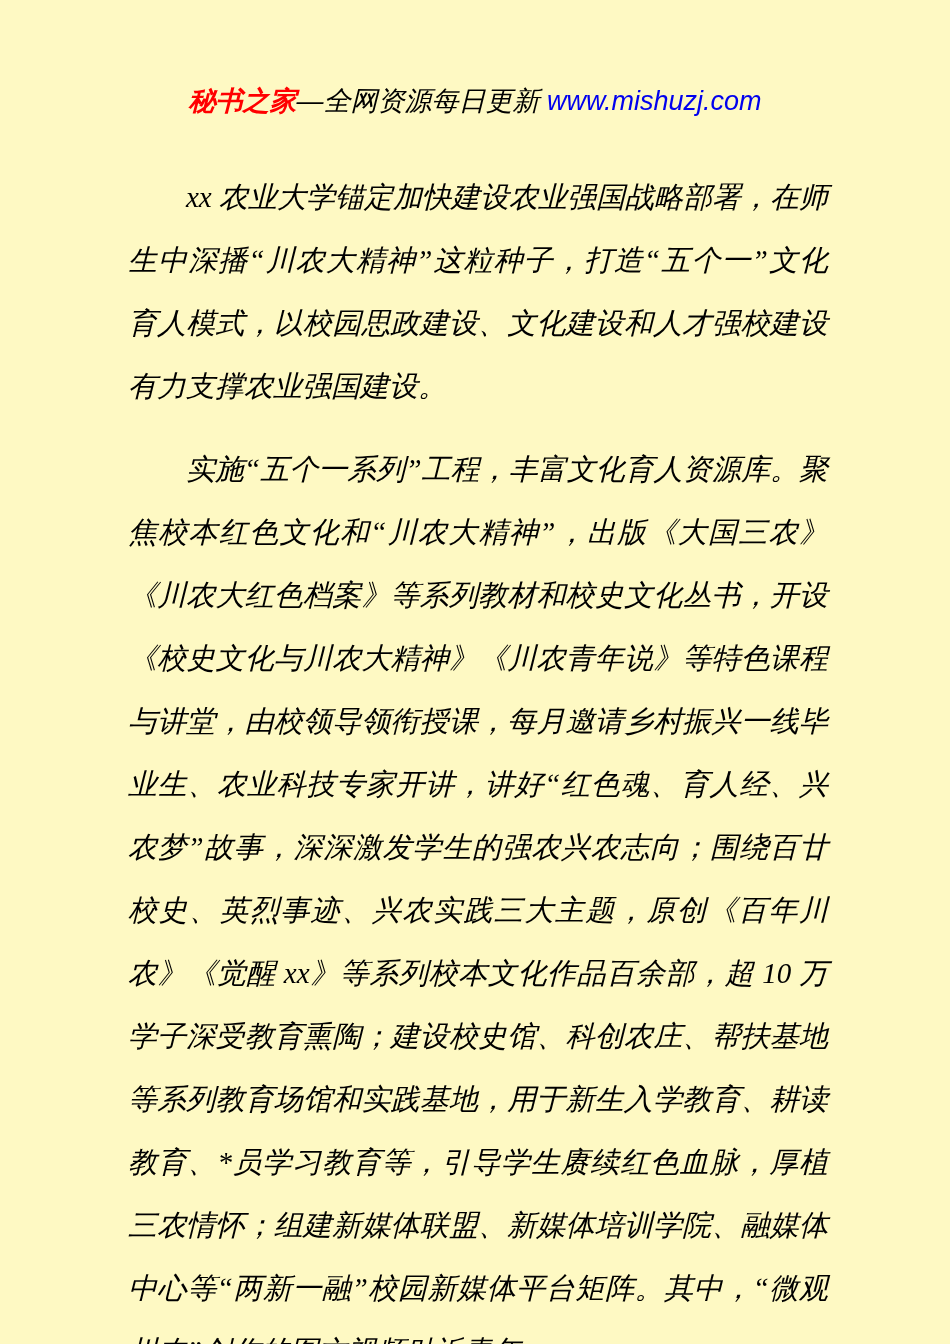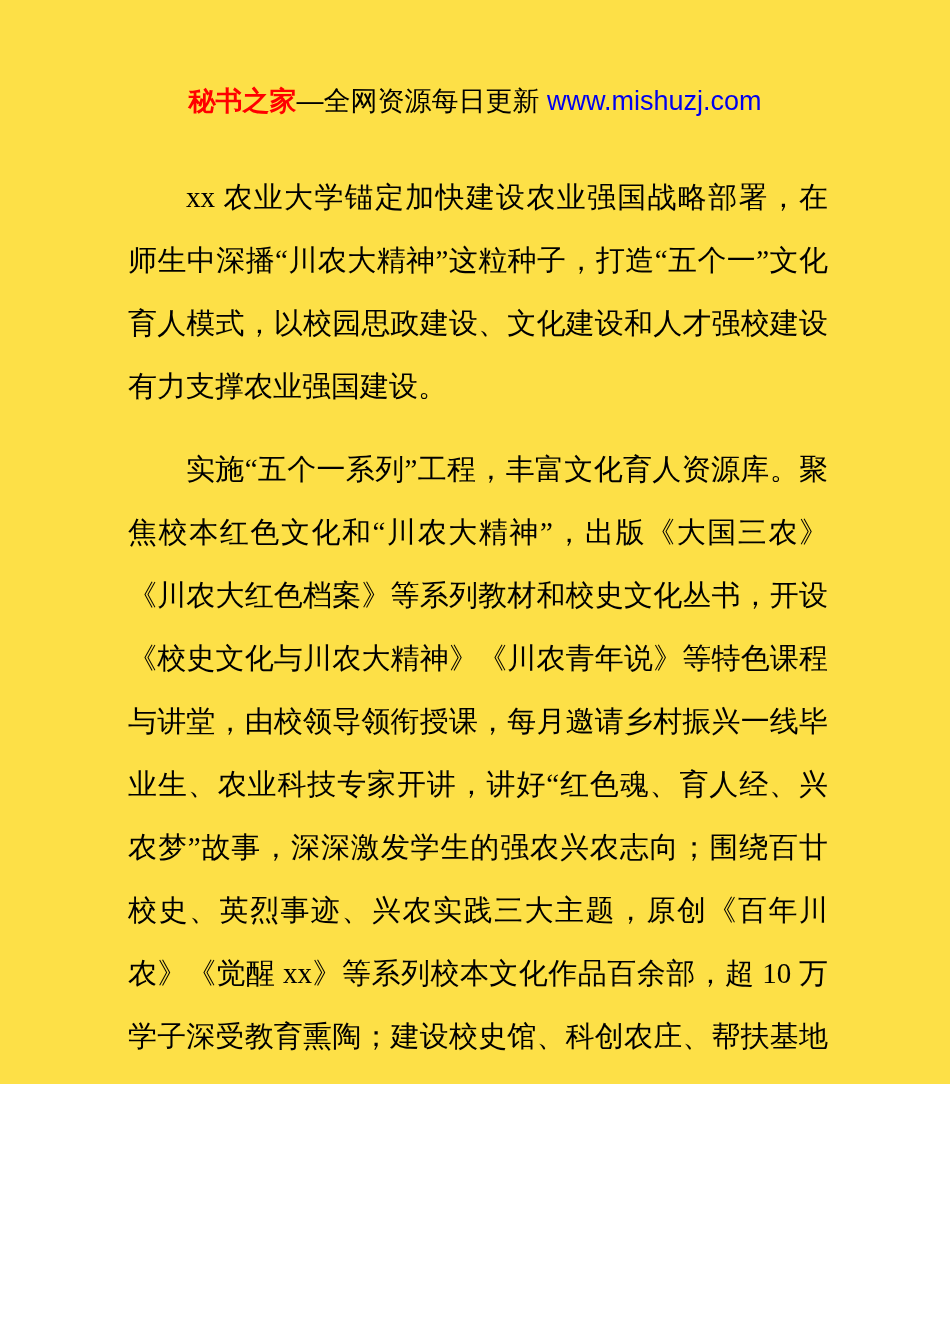--- a/index.html
+++ b/index.html
@@ -1,22 +1,23 @@
 <!DOCTYPE html>
 <html><head>
 <meta charset="utf-8">
 <style>
   html, body { margin: 0; padding: 0; background: #ffffff; }
   .page {
     position: relative;
     width: 950px;
-    height: 1084px;
-    background: #fde047;
+    height: 1344px;
+    background: #fef9c3;
     overflow: hidden;
     color: #000000;
+    font-style: italic;
   }
   
   .site-header {
     margin-top: 84px;
     text-align: center;
     font-family: "Liberation Sans", sans-serif;
     font-size: 27px;
     line-height: 34px;
     white-space: nowrap;
   }

